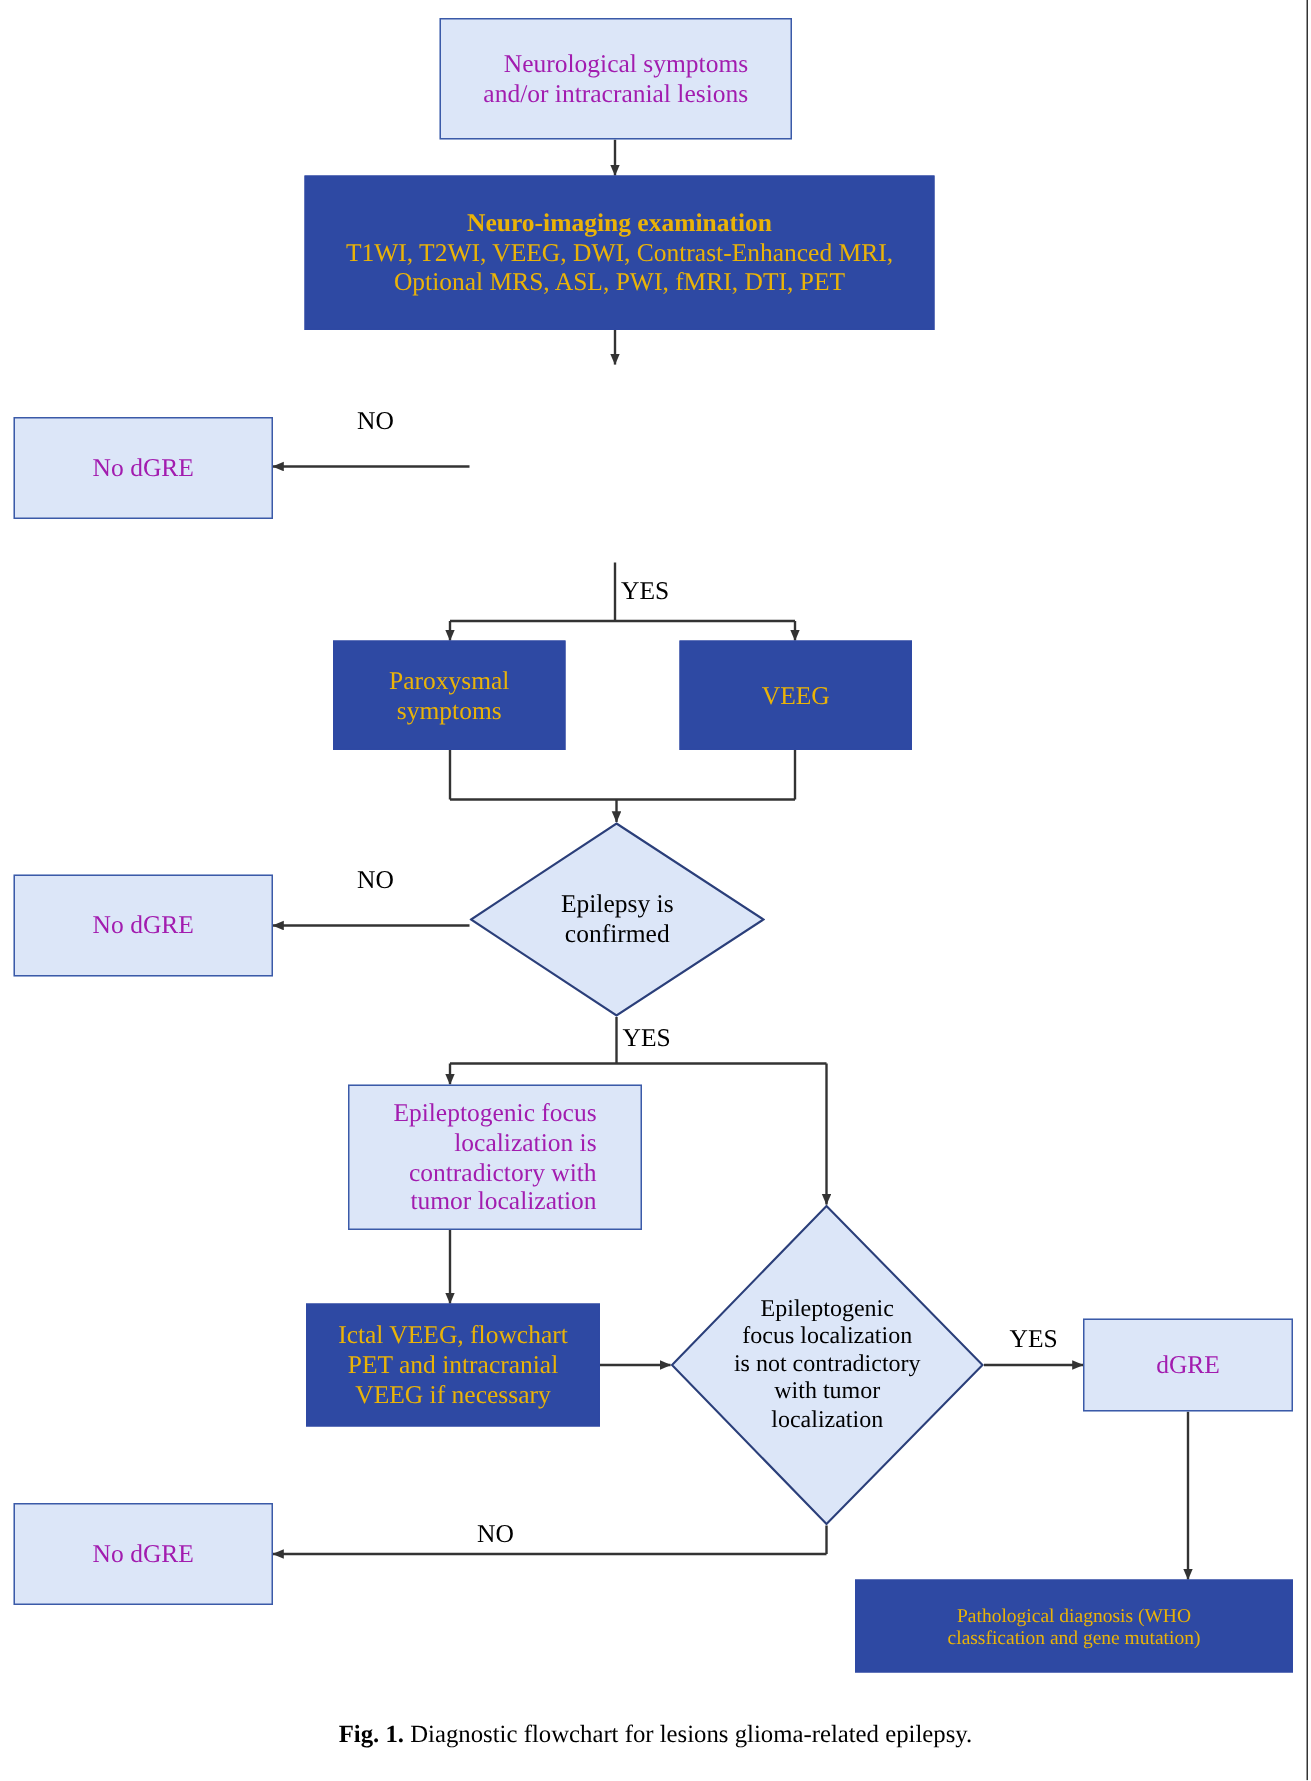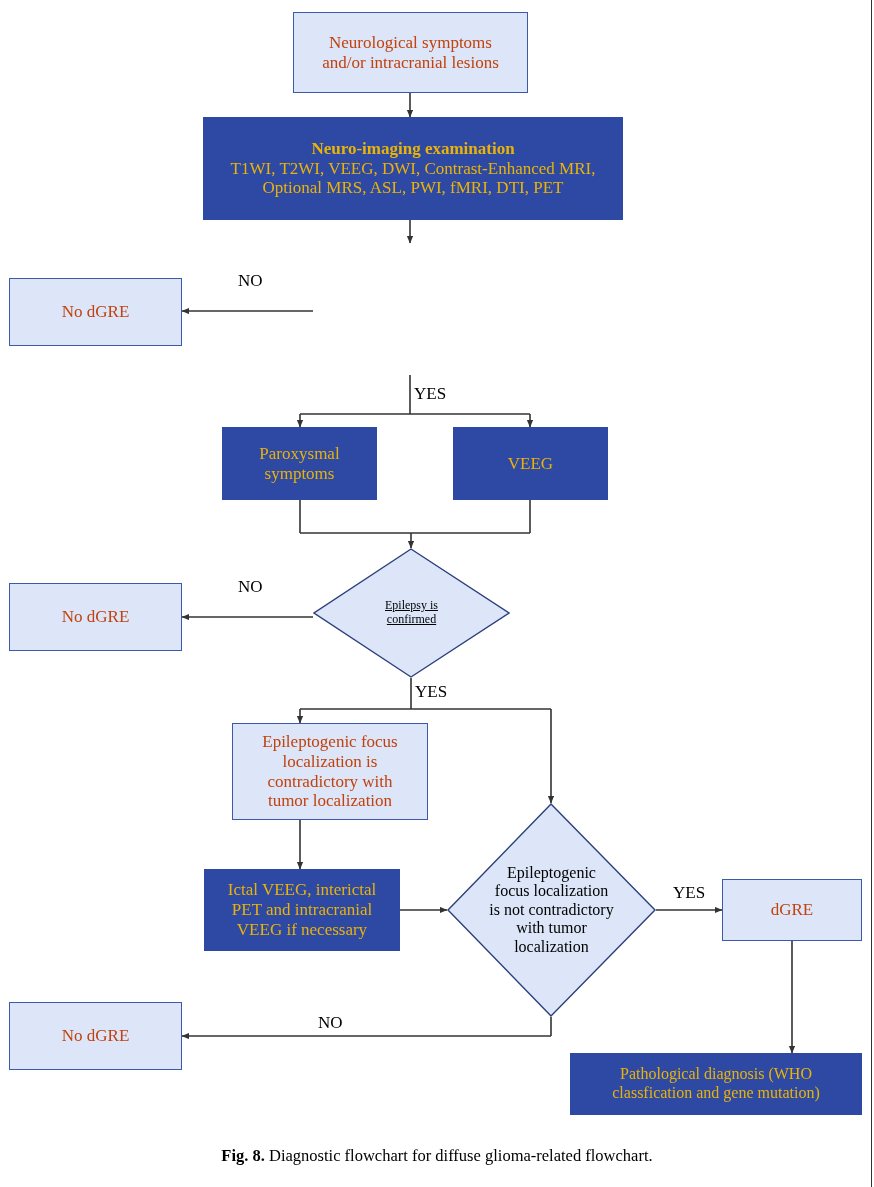--- a/index.html
+++ b/index.html
@@ -31,21 +31,22 @@
     box-sizing: border-box;
     display: flex;
     align-items: center;
     justify-content: center;
     text-align: center;
     line-height: 1.16;
   }
   .box-light {
     background: #dce6f8;
     border: 1px solid #3b5aa8;
-    color: #c2410c;
+    color: #a21caf;
+    text-align: right;
   }
   .box-dark {
     background: #2e49a3;
     border: 1px solid #2e49a3;
     color: #eab308;
   }
   .node-text {
     display: block;
     padding: 0 4px;
     white-space: pre-line;
@@ -204,39 +205,39 @@
   </div>
 
   <div class="node box-dark" style="left:453px; top:427px; width:155px; height:73px; font-size:17px;">
     <span class="node-text">VEEG</span>
   </div>
 
   <div class="diamond-wrap" style="left:313px; top:548px; width:197px; height:130px;">
     <svg width="197" height="130" viewBox="0 0 197 130">
       <polygon points="98,1 196,65 98,129 1,65" fill="#dce6f8" stroke="#2b3f7a" stroke-width="1.4"></polygon>
     </svg>
-    <div class="diamond-label" style="font-size:12px;text-decoration:underline;">
+    <div class="diamond-label" style="font-size:17px;">
       <span class="node-text">Epilepsy is
 confirmed</span>
     </div>
   </div>
 
   <div class="node box-light" style="left:9px; top:583px; width:173px; height:68px; font-size:17px;">
     <span class="node-text">No dGRE</span>
   </div>
 
   <div class="node box-light" style="left:204px; top:723px; width:196px; height:97px; font-size:17px;margin-left:28px;">
     <span class="node-text">Epileptogenic focus
 localization is
 contradictory with
 tumor localization</span>
   </div>
 
   <div class="node box-dark" style="left:204px; top:869px; width:196px; height:82px; font-size:17px;">
-    <span class="node-text">Ictal VEEG, interictal
+    <span class="node-text">Ictal VEEG, flowchart
 PET and intracranial
 VEEG if necessary</span>
   </div>
 
   <div class="diamond-wrap" style="left:447px; top:803px; width:209px; height:214px;">
     <svg width="209" height="214" viewBox="0 0 209 214">
       <polygon points="104,1 208,107 104,213 1,107" fill="#dce6f8" stroke="#2b3f7a" stroke-width="1.4"></polygon>
     </svg>
     <div class="diamond-label" style="font-size:16px;">
       <span class="node-text">Epileptogenic
@@ -248,21 +249,21 @@
   </div>
 
   <div class="node box-light" style="left:722px; top:879px; width:140px; height:62px; font-size:17px;">
     <span class="node-text">dGRE</span>
   </div>
 
   <div class="node box-light" style="left:9px; top:1002px; width:173px; height:68px; font-size:17px;">
     <span class="node-text">No dGRE</span>
   </div>
 
-  <div class="node box-dark" style="left:570px; top:1053px; width:292px; height:62px; font-size:16px;">
+  <div class="node box-dark" style="left:570px; top:1053px; width:292px; height:62px; font-size:13px;">
     <span class="node-text">Pathological diagnosis (WHO
 classfication and gene mutation)</span>
   </div>
 
   <div class="edge-label" style="left:238px; top:272px; font-size:17px;">NO</div>
 
   <div class="edge-label" style="left:414px; top:385px; font-size:17px;">YES</div>
 
   <div class="edge-label" style="left:238px; top:578px; font-size:17px;">NO</div>
 
@@ -272,19 +273,19 @@
 
   <div class="edge-label" style="left:318px; top:1014px; font-size:17px;">NO</div>
 
   <div id="watermark">
     <div class="wm-ring"></div>
     <div class="wm-cn">脑医汇</div>
     <div class="wm-sub">diffuse.com</div>
   </div>
 
   <div id="caption">
-    <span class="cap-num">Fig. 8.</span>
-    <span>Diagnostic flowchart for diffuse glioma-related flowchart.</span>
+    <span class="cap-num">Fig. 1.</span>
+    <span>Diagnostic flowchart for lesions glioma-related epilepsy.</span>
   </div>
 
   <div id="page-border-right"></div>
 
 </div>
 
 </body></html>

